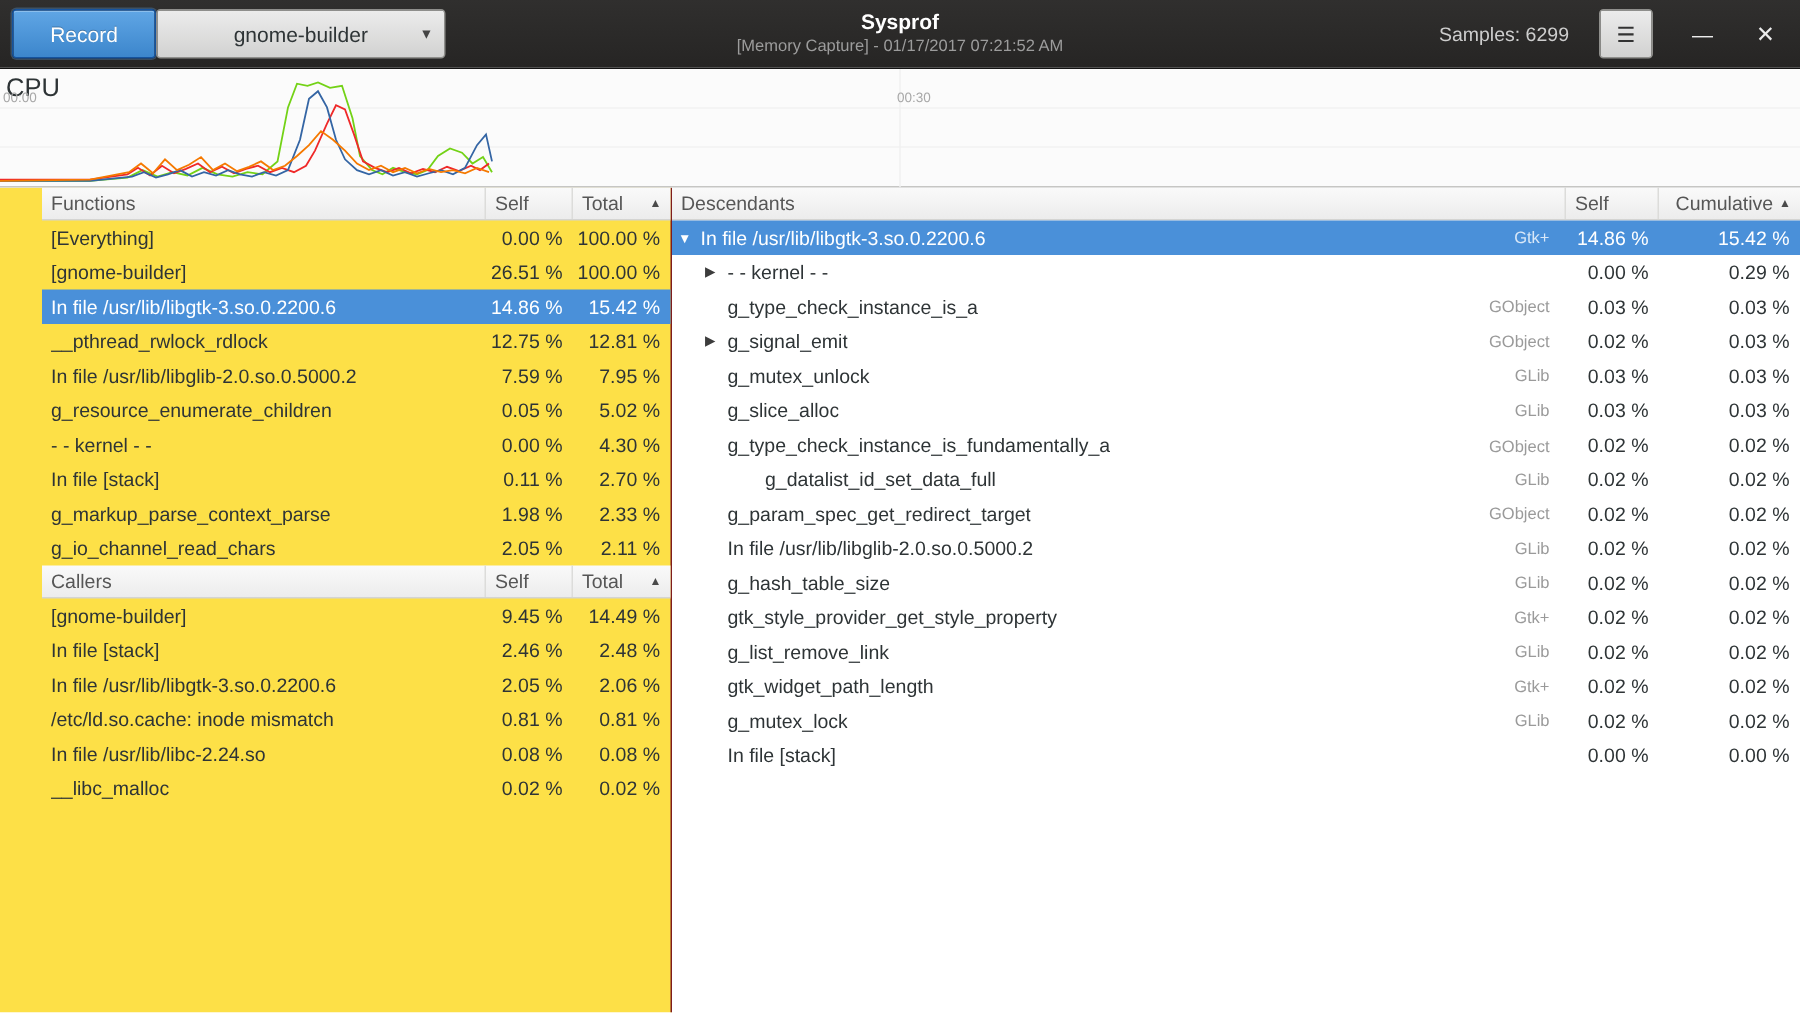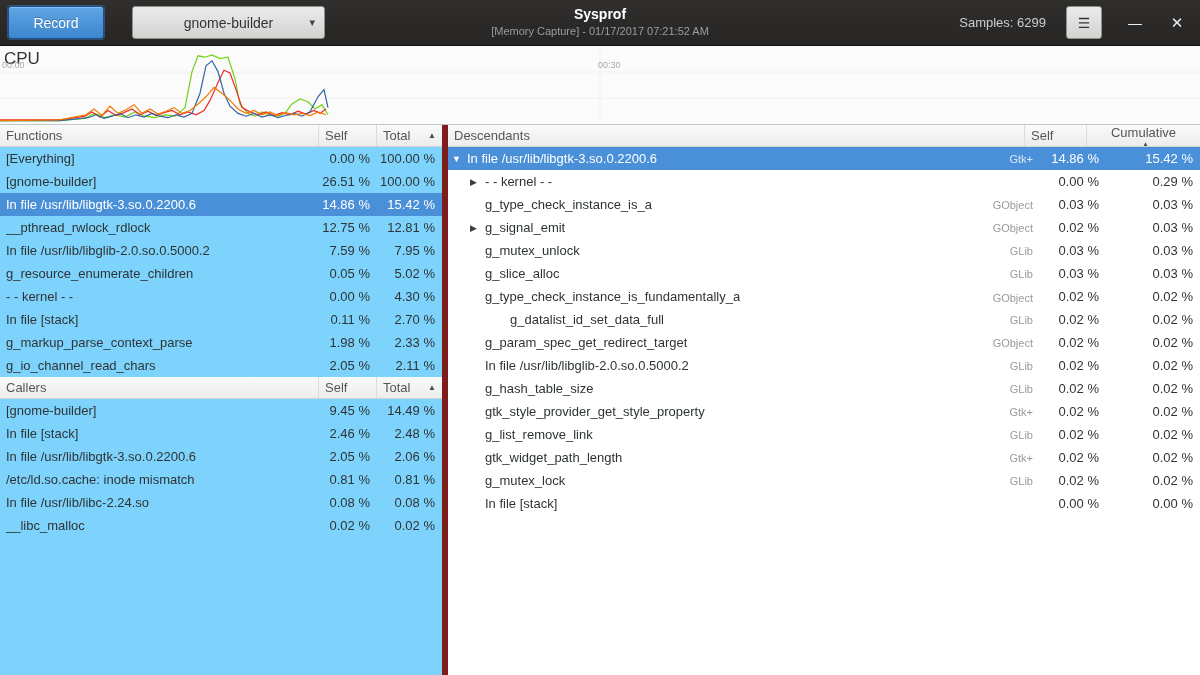--- a/index.html
+++ b/index.html
@@ -6,21 +6,21 @@
   html,body { width:1200px; height:675px; overflow:hidden; }
   body { font-family:"Liberation Sans","DejaVu Sans",sans-serif; font-size:13px; color:#2e3436; background:#fff; }
 
   
   .headerbar { height:46px; background:linear-gradient(#302f2e,#262524); border-bottom:1px solid #131313;
                display:flex; align-items:center; padding:0 12px 0 8px; position:relative; }
   .btn { height:33px; border-radius:3px; display:flex; align-items:center; justify-content:center; cursor:default; }
   .record-btn { width:96px; background:linear-gradient(#60a6e5,#3c86cc); border:1px solid #15539e;
                 color:#fff; font-size:14px; box-shadow:inset 0 1px rgba(255,255,255,.28), 0 0 0 1px rgba(90,150,210,.35);
                 text-shadow:0 -1px rgba(0,0,0,.25); }
-  .combo { width:193px; margin-left:28px; background:linear-gradient(#ece    cec,#d2d2d1); background:linear-gradient(#ececec,#d2d2d1);
+  .combo { width:193px; margin-left:0; background:linear-gradient(#ece    cec,#d2d2d1); background:linear-gradient(#ececec,#d2d2d1);
            border:1px solid #8f8f8c; color:#2e3436; position:relative; font-size:14px;text-align:right; }
   .combo .arrow { position:absolute; right:9px; top:9px; font-size:11px; color:#444; }
   .titlebox { position:absolute; left:0; right:0; top:5px; text-align:center; pointer-events:none; }
   .title { color:#ffffff; font-weight:bold; font-size:14px; line-height:19px; }
   .subtitle { color:#9c9c9c; font-size:11px; line-height:14px; }
   .header-right { margin-left:auto; display:flex; align-items:center; }
   .samples { color:#cdcdcd; font-size:13px; margin-right:20px; }
   .menu-btn { width:36px; background:linear-gradient(#ececec,#d2d2d1); border:1px solid #8f8f8c; color:#333; font-size:14px; }
   .win-btn { color:#ececec; background:none; border:none; font-size:14px; width:22px; text-align:center; }
   .min-btn { margin-left:22px; }
@@ -29,32 +29,32 @@
   
   .cpu-area { height:79px; background:#fbfbfb; border-bottom:1px solid #c6c6c4; position:relative; }
   .cpu-area svg { position:absolute; left:0; top:0; }
   .cpu-label { position:absolute; left:4px; top:3px; font-size:17px; color:#2e3436; }
   .time-label { position:absolute; font-size:9px; color:#a8a8a8; }
   .t0 { left:2px; top:14px; }
   .t30 { left:598px; top:14px; }
 
   
   .main { display:flex; height:550px; }
-  .left-pane { width:448px; border-right:6px solid #7f1d1d; background:#7dd3fc; }
+  .left-pane { width:448px; border-right:1px solid #7f1d1d; background:#fde047;padding-left:28px; }
   .right-pane { flex:1; background:#fff; }
 
   .thead { height:22px; display:flex; align-items:stretch; background:linear-gradient(#fafafa,#ececec);
            border-bottom:1px solid #d4d4d2; color:#565656; }
   .hcell { display:flex; align-items:center; padding:0 6px; white-space:nowrap; overflow:hidden; }
   .hcell + .hcell { border-left:1px solid #dcdcda; }
   .hcell.name { flex:1; }
   .left-pane .hcell.num1 { width:58px; }
   .left-pane .hcell.num2 { width:66px; justify-content:space-between; }
   .right-pane .hcell.num1 { width:62px; }
-  .right-pane .hcell.num2 { width:114px; justify-content:flex-start;flex-direction:column; }
+  .right-pane .hcell.num2 { width:95px; justify-content:flex-end; }
   .sort { font-size:8px; color:#4a4a4a; margin-left:4px; }
 
   .row { height:23px; display:flex; align-items:center; white-space:nowrap; }
   .row .cell.name { flex:1; display:flex; align-items:center; overflow:hidden; padding-left:6px; }
   .row .label { overflow:hidden; text-overflow:ellipsis; }
   .left-pane .cell.num1 { width:58px; text-align:right; padding-right:6px; }
   .left-pane .cell.num2 { width:66px; text-align:right; padding-right:7px; }
   .right-pane .cell.num1 { width:62px; text-align:right; padding-right:6px; }
   .right-pane .cell.num2 { width:95px; text-align:right; padding-right:7px; }
   .category { margin-left:auto; padding-right:10px; font-size:11px; color:#9a9a9a; }

